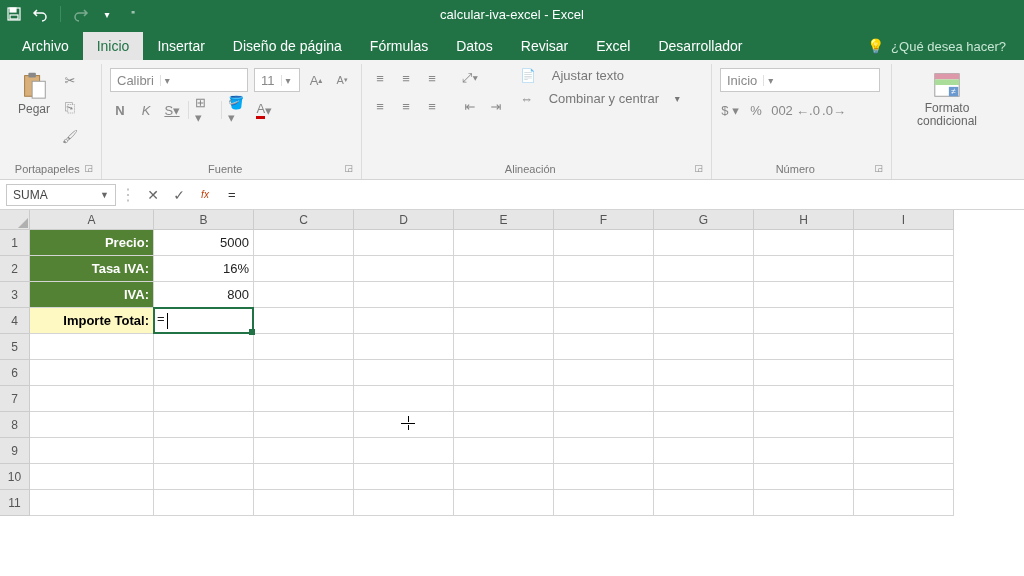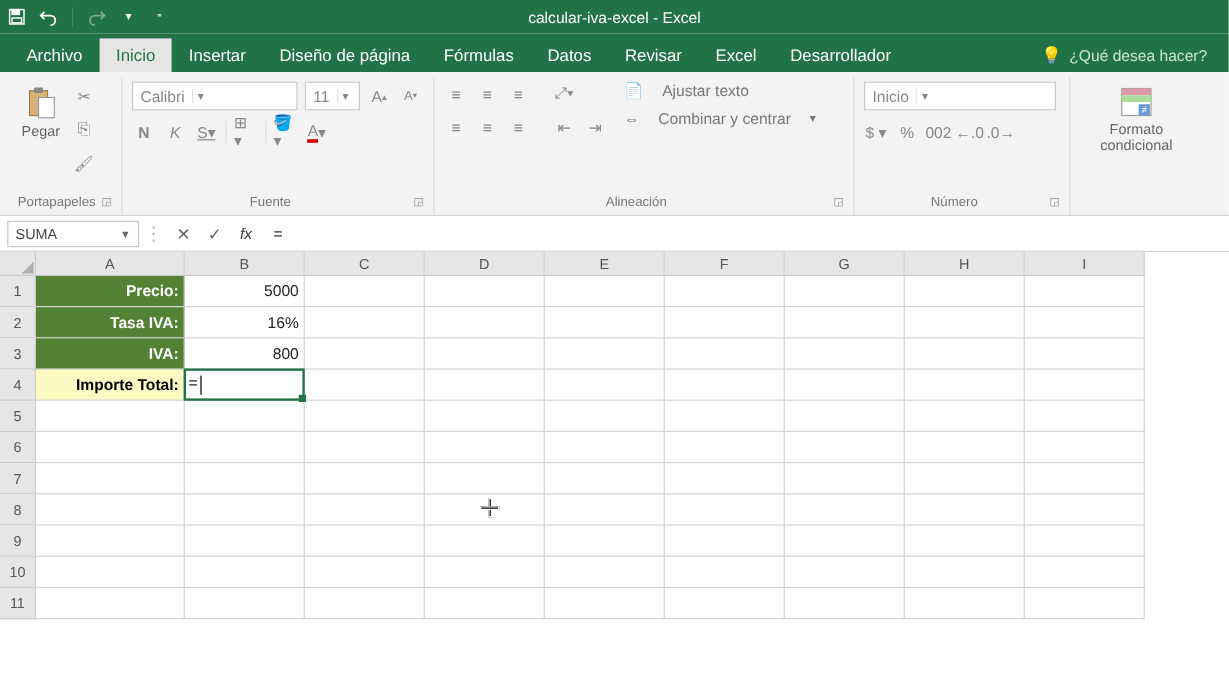--- a/index.html
+++ b/index.html
@@ -40,21 +40,21 @@
   .mini.u { text-decoration: underline; }
 
   .col { display: flex; flex-direction: column; gap: 4px; }
 
   
   .fbar { display: flex; align-items: center; height: 30px; border-bottom: 1px solid #d4d4d4; background: #fff; }
   .namebox { width: 110px; border: 1px solid #c8c8c8; margin: 3px 0 3px 6px; height: 22px; display: flex; align-items: center; font-size: 12px; padding: 0 6px; color: #444; }
   .namebox .arrow { margin-left: auto; font-size: 9px; color: #666; }
   .fsep { width: 24px; text-align: center; color: #bbb; }
   .fbtn { width: 26px; height: 22px; display: flex; align-items: center; justify-content: center; color: #666; font-size: 14px; }
-  .fx { font-style: italic; font-size: 13px; color: #404040; }
+  .fx { font-style: italic; font-size: 10px; color: #c2410c; }
   .finput { flex: 1; padding: 0 10px; font-size: 13px; color: #333; }
 
   
   .sheet { position: relative; }
   .corner { position: absolute; left: 0; top: 0; width: 30px; height: 20px; background: #e6e6e6; border-right: 1px solid #ccc; border-bottom: 1px solid #ccc; display:flex; align-items:flex-end; justify-content:flex-end; }
   .corner::after { content:''; border-right: 10px solid #b0b0b0; border-top: 10px solid transparent; margin: 0 1px 1px 0; }
 
   .colheads { position: absolute; left: 30px; top: 0; display: flex; height: 20px; }
   .ch { width: 100px; background: #e6e6e6; border-right: 1px solid #ccc; border-bottom: 1px solid #ccc; text-align: center; font-size: 12px; color: #555; line-height: 20px; }
   .ch.first { width: 124px; }

